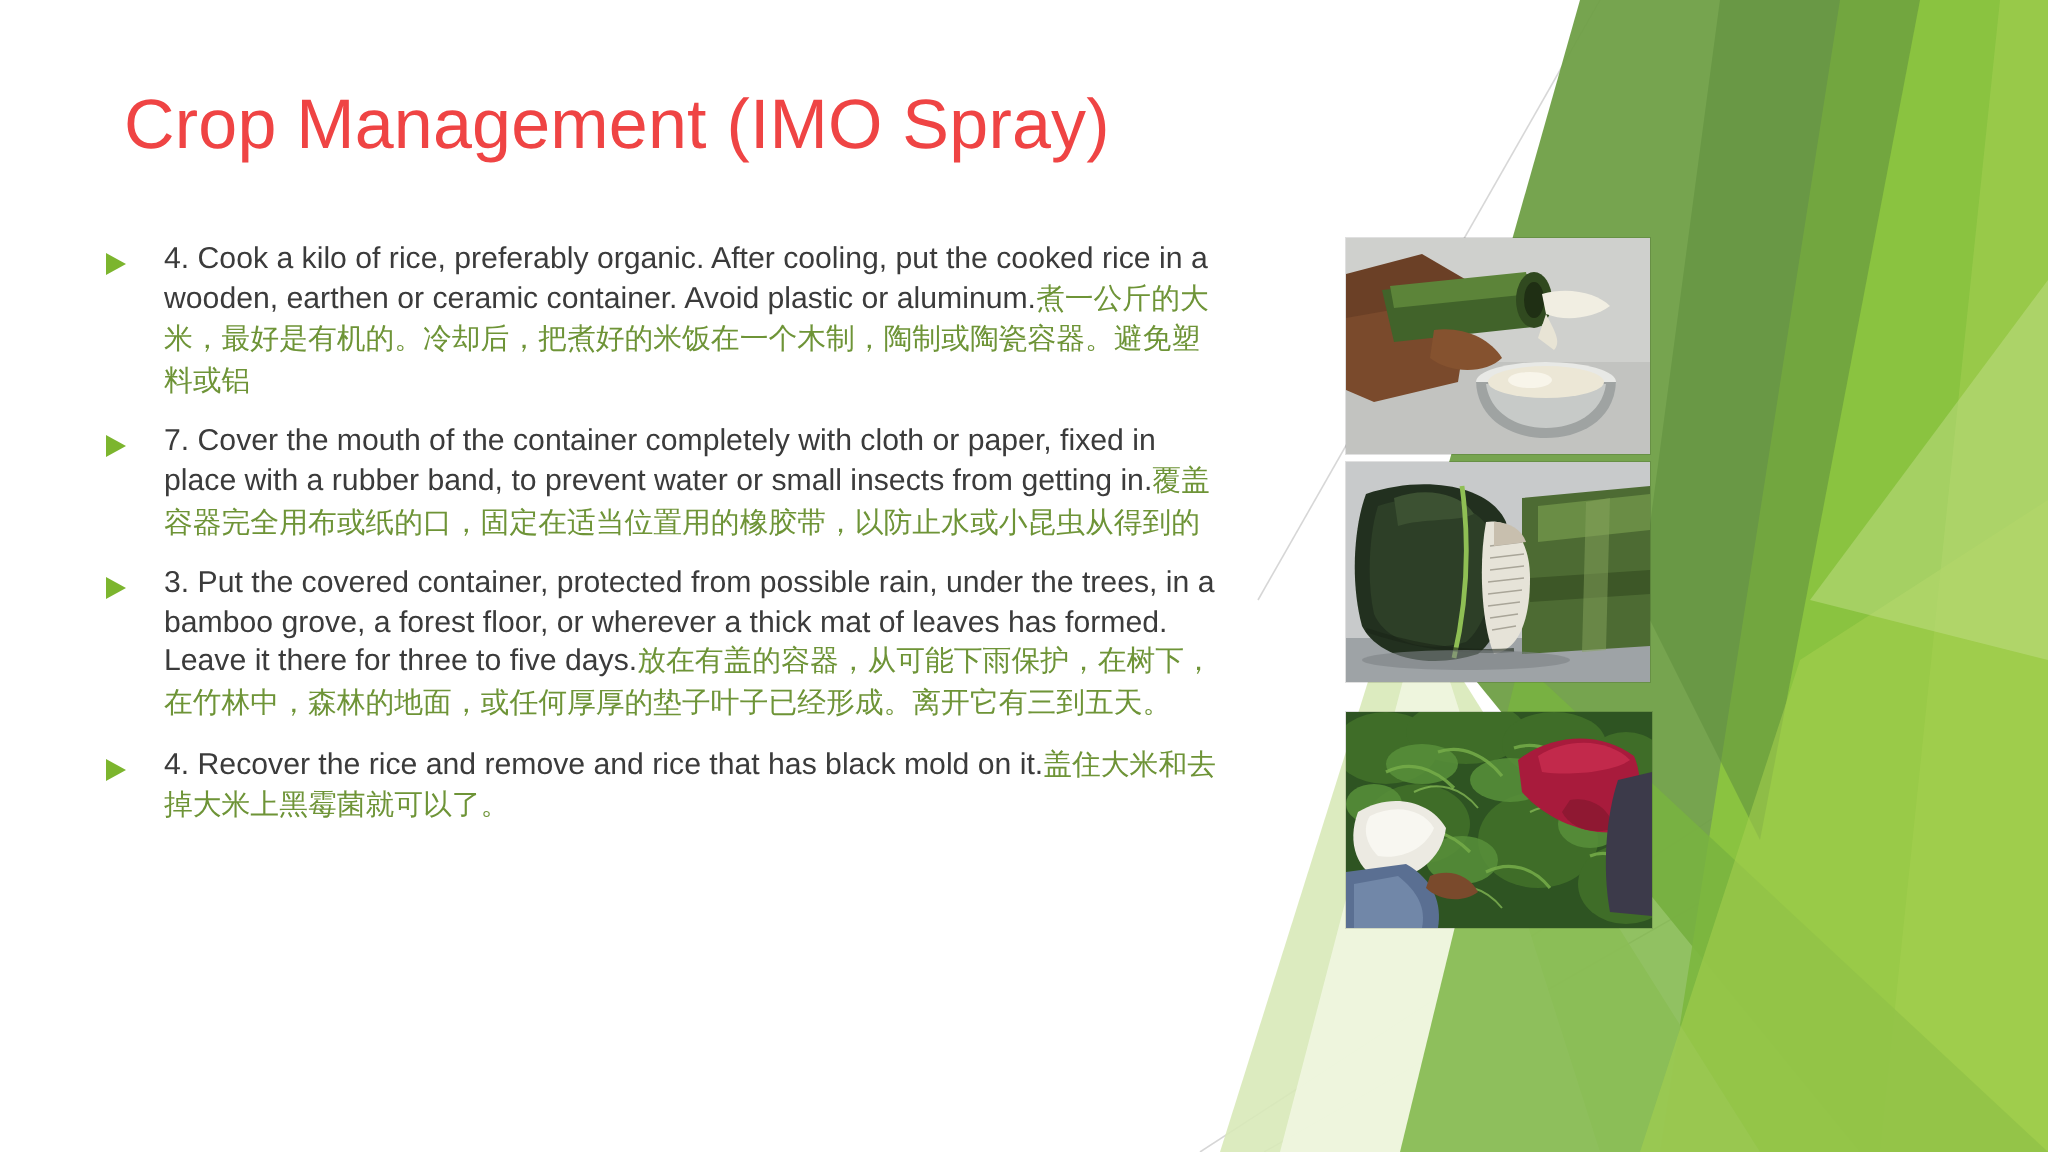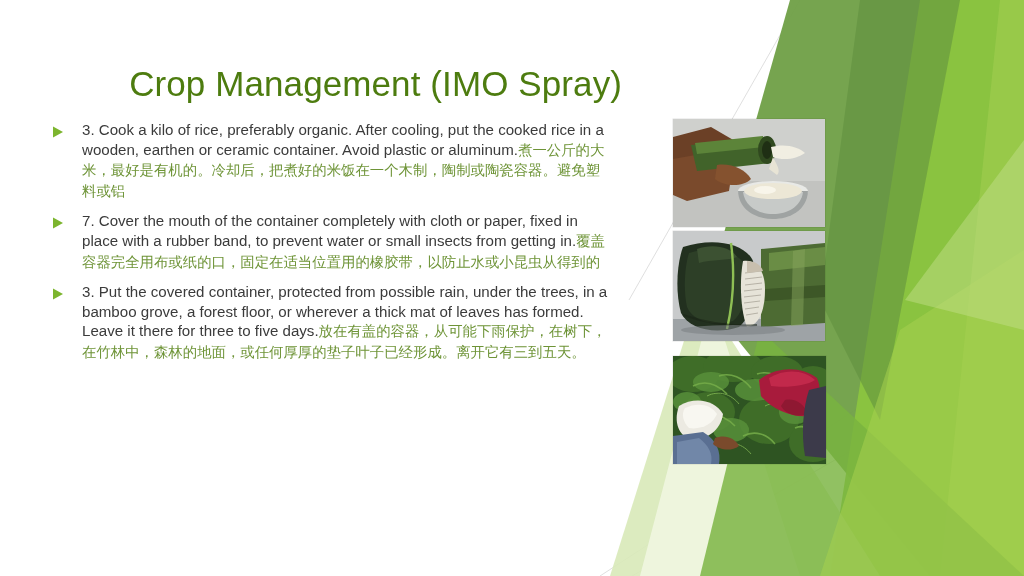--- a/index.html
+++ b/index.html
@@ -24,29 +24,28 @@
     inset: 0;
     width: 1024px;
     height: 576px;
     pointer-events: none;
   }
 
   
   #title {
     position: absolute;
     left: 62px;
-    top: 64px;
+    top: 43px;
     width: 560px;
     font-size: 35px;
     line-height: 1.15;
-    color: #4d7c0f;
+    color: #ef4444;
     font-weight: normal;
     letter-spacing: 0.1px;
     white-space: nowrap;
-    text-align: right;
   }
 
   
   #body-list {
     position: absolute;
     left: 52px;
     top: 120px;
     width: 560px;
   }
   .bullet-row {
@@ -119,41 +118,49 @@
   <div id="title">Crop Management (IMO Spray)</div>
 
   <div id="body-list">
 
     <div class="bullet-row">
       <span class="bullet-marker">
         <svg width="12" height="12" viewBox="0 0 12 12">
             <polygon points="1,0.5 11,6 1,11.5" fill="#7CB52E"></polygon>
           </svg>
       </span>
-      <span class="bullet-text"><span>3. Cook a kilo of rice, preferably organic. After cooling, put the cooked rice in a wooden, earthen or ceramic container. Avoid plastic or aluminum.</span><span class="cn">煮一公斤的大米，最好是有机的。冷却后，把煮好的米饭在一个木制，陶制或陶瓷容器。避免塑料或铝</span></span>
+      <span class="bullet-text"><span>4. Cook a kilo of rice, preferably organic. After cooling, put the cooked rice in a wooden, earthen or ceramic container. Avoid plastic or aluminum.</span><span class="cn">煮一公斤的大米，最好是有机的。冷却后，把煮好的米饭在一个木制，陶制或陶瓷容器。避免塑料或铝</span></span>
     </div>
 
     <div class="bullet-row">
       <span class="bullet-marker">
         <svg width="12" height="12" viewBox="0 0 12 12">
             <polygon points="1,0.5 11,6 1,11.5" fill="#7CB52E"></polygon>
           </svg>
       </span>
       <span class="bullet-text"><span>7. Cover the mouth of the container completely with cloth or paper, fixed in place with a rubber band, to prevent water or small insects from getting in.</span><span class="cn">覆盖容器完全用布或纸的口，固定在适当位置用的橡胶带，以防止水或小昆虫从得到的</span></span>
     </div>
 
     <div class="bullet-row">
       <span class="bullet-marker">
         <svg width="12" height="12" viewBox="0 0 12 12">
             <polygon points="1,0.5 11,6 1,11.5" fill="#7CB52E"></polygon>
           </svg>
       </span>
       <span class="bullet-text"><span>3. Put the covered container, protected from possible rain, under the trees, in a bamboo grove, a forest floor, or wherever a thick mat of leaves has formed. Leave it there for three to five days.</span><span class="cn">放在有盖的容器，从可能下雨保护，在树下，在竹林中，森林的地面，或任何厚厚的垫子叶子已经形成。离开它有三到五天。</span></span>
     </div>
 
+    <div class="bullet-row">
+      <span class="bullet-marker">
+        <svg width="12" height="12" viewBox="0 0 12 12">
+            <polygon points="1,0.5 11,6 1,11.5" fill="#7CB52E"></polygon>
+          </svg>
+      </span>
+      <span class="bullet-text"><span>4. Recover the rice and remove and rice that has black mold on it.</span><span class="cn">盖住大米和去掉大米上黑霉菌就可以了。</span></span>
+    </div>
 
   </div>
 
   <div class="photo" style="left:673px; top:119px; width:152px; height:108px;">
     <svg width="152" height="108" viewBox="0 0 152 108">
       <rect width="152" height="108" fill="#cfd0cd"></rect>
       <rect y="62" width="152" height="46" fill="#c2c3c0"></rect>
 
       <path d="M0,18 L38,8 L62,22 L58,44 L20,58 L0,52 Z" fill="#6b4026"></path>
       <path d="M0,40 L34,34 L60,46 L56,72 L14,82 L0,76 Z" fill="#7a4a2c"></path>

